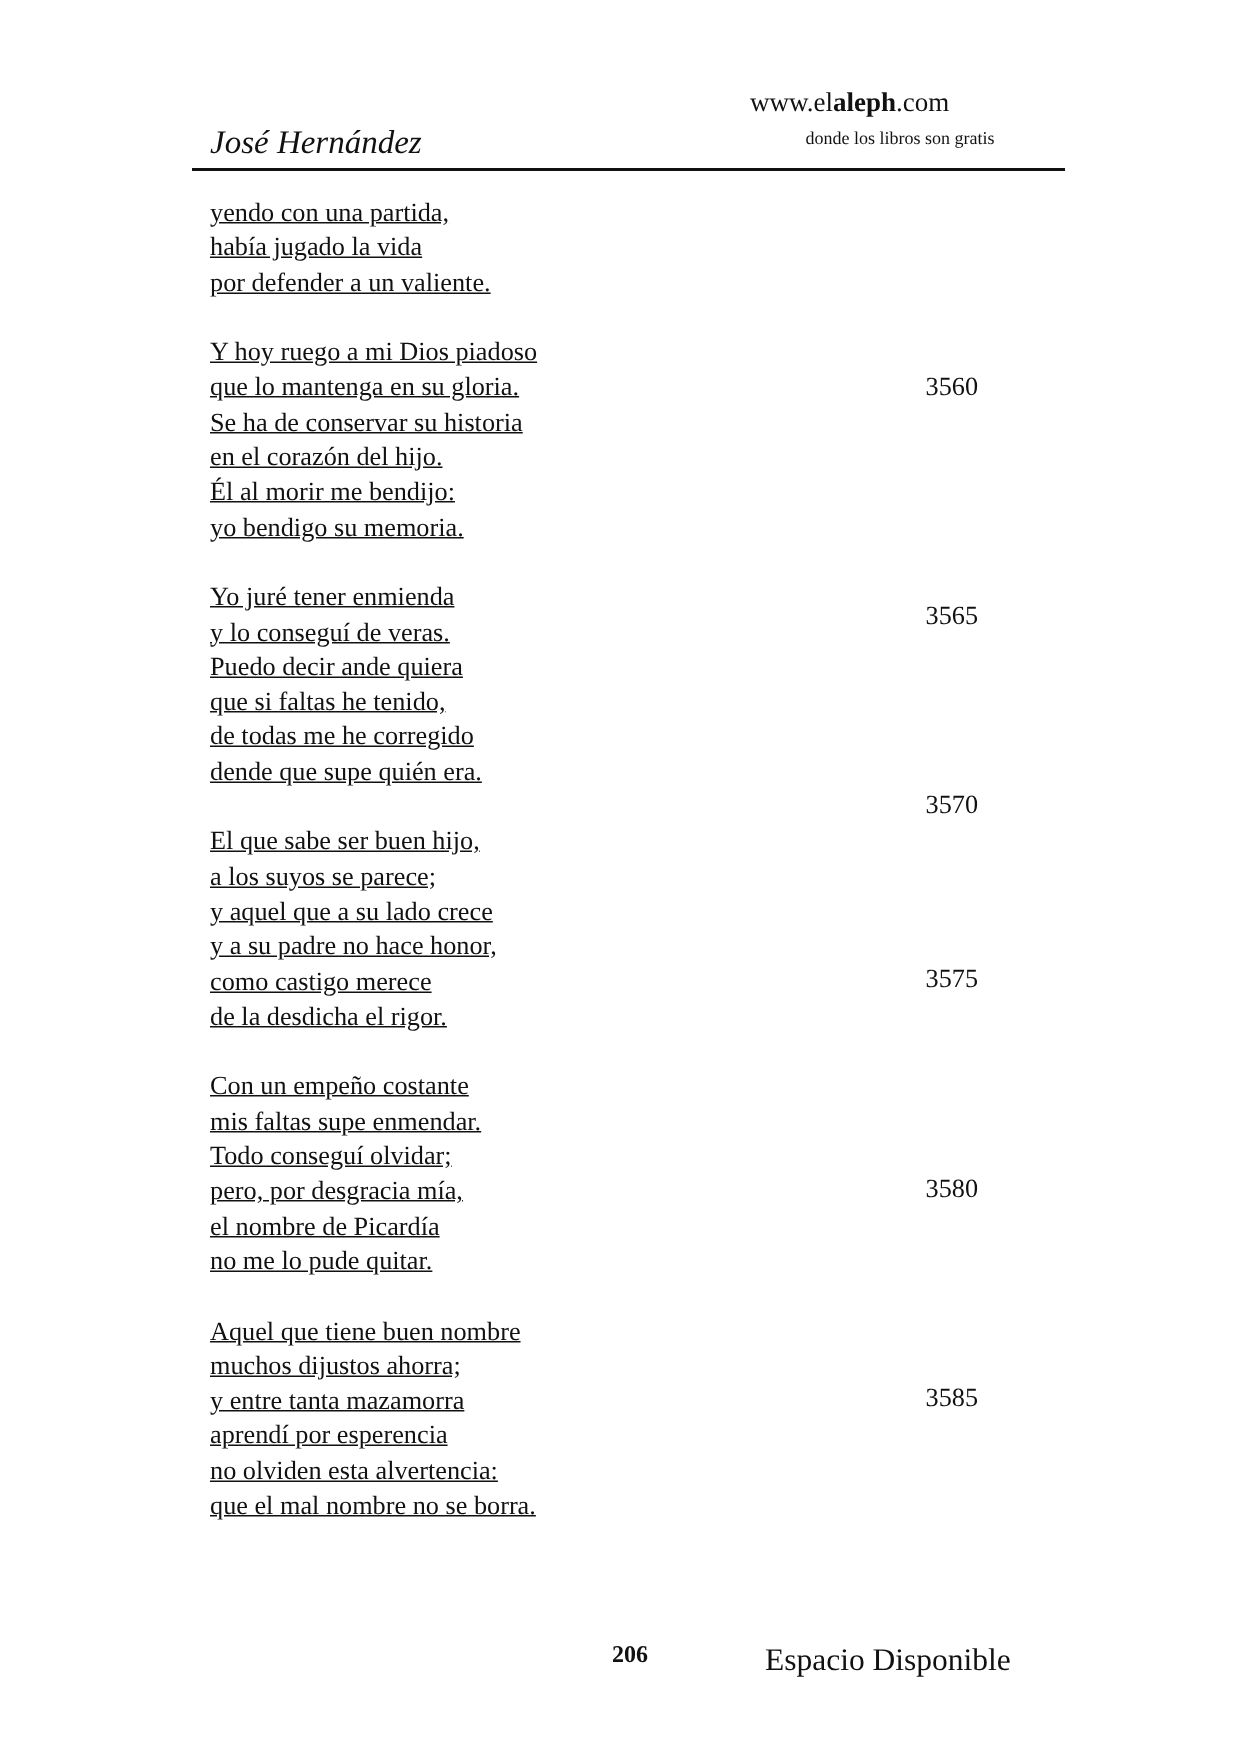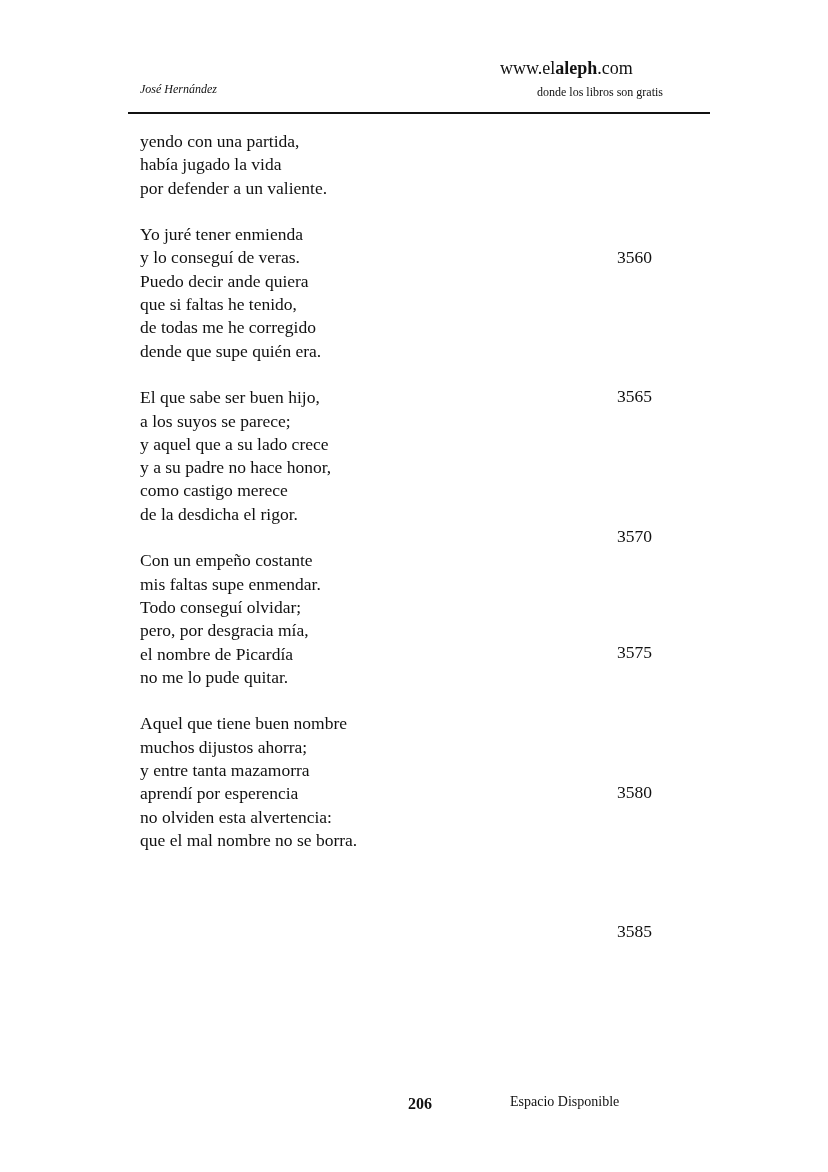--- a/index.html
+++ b/index.html
@@ -1,42 +1,50 @@
 <!DOCTYPE html>
 <html><head>
 <meta charset="utf-8">
 <style>
   html, body { margin:0; padding:0; background:#ffffff; }
   body { width:828px; height:1172px; position:relative; overflow:hidden;
          font-family:"Liberation Serif", "DejaVu Serif", serif; color:#111; }
-  .hdr-author { position:absolute; left:140px; top:82px; font-size:12px; font-style:italic; }
+  .hdr-author { position:absolute; left:140px; top:82px; font-size:22px; font-style:italic; }
   .hdr-site { position:absolute; left:500px; width:200px; text-align:left; top:58px; font-size:18px; }
   .hdr-site b { font-weight:bold; }
   .hdr-tag { position:absolute; left:500px; width:200px; text-align:center; top:85px; font-size:12px; }
   .rule { position:absolute; left:128px; width:582px; top:112px; height:2px; background:#111; }
   .verses { position:absolute; left:140px; top:130px; font-size:17.5px; line-height:23.3px; }
   .stanza { margin:0 0 23.3px 0; }
-  .line { white-space:nowrap; height:23.3px; }
+  .line { white-space:nowrap; height:23.3px;text-decoration:underline; }
   .num { position:absolute; left:617px; font-size:17.5px; line-height:23.3px; }
   .footer-page { position:absolute; left:408px; top:1095px; font-size:16px; font-weight:bold; }
-  .footer-text { position:absolute; left:510px; top:1094px; font-size:14px; }
+  .footer-text { position:absolute; left:510px; top:1094px; font-size:21px; }
 </style>
 </head>
 <body>
 
 <div class="hdr-author">José Hernández</div>
 <div class="hdr-site"><span>www.el</span><b>aleph</b><span>.com</span></div>
 <div class="hdr-tag">donde los libros son gratis</div>
 <div class="rule"></div>
 
 <div class="verses">
   <div class="stanza">
     <div class="line">yendo con una partida,</div>
     <div class="line">había jugado la vida</div>
     <div class="line">por defender a un valiente.</div>
+  </div>
+  <div class="stanza">
+    <div class="line">Y hoy ruego a mi Dios piadoso</div>
+    <div class="line">que lo mantenga en su gloria.</div>
+    <div class="line">Se ha de conservar su historia</div>
+    <div class="line">en el corazón del hijo.</div>
+    <div class="line">Él al morir me bendijo:</div>
+    <div class="line">yo bendigo su memoria.</div>
   </div>
   <div class="stanza">
     <div class="line">Yo juré tener enmienda</div>
     <div class="line">y lo conseguí de veras.</div>
     <div class="line">Puedo decir ande quiera</div>
     <div class="line">que si faltas he tenido,</div>
     <div class="line">de todas me he corregido</div>
     <div class="line">dende que supe quién era.</div>
   </div>
   <div class="stanza">
@@ -59,20 +67,20 @@
     <div class="line">Aquel que tiene buen nombre</div>
     <div class="line">muchos dijustos ahorra;</div>
     <div class="line">y entre tanta mazamorra</div>
     <div class="line">aprendí por esperencia</div>
     <div class="line">no olviden esta alvertencia:</div>
     <div class="line">que el mal nombre no se borra.</div>
   </div>
 </div>
 
 <div class="num" style="top:246px">3560</div>
-<div class="num" style="top:385px">3565</div>
+<div class="num" style="top:399px">3565</div>
 <div class="num" style="top:525px">3570</div>
 <div class="num" style="top:641px">3575</div>
 <div class="num" style="top:781px">3580</div>
 <div class="num" style="top:920px">3585</div>
 
 <div class="footer-page">206</div>
 <div class="footer-text">Espacio Disponible</div>
 
 </body></html>

